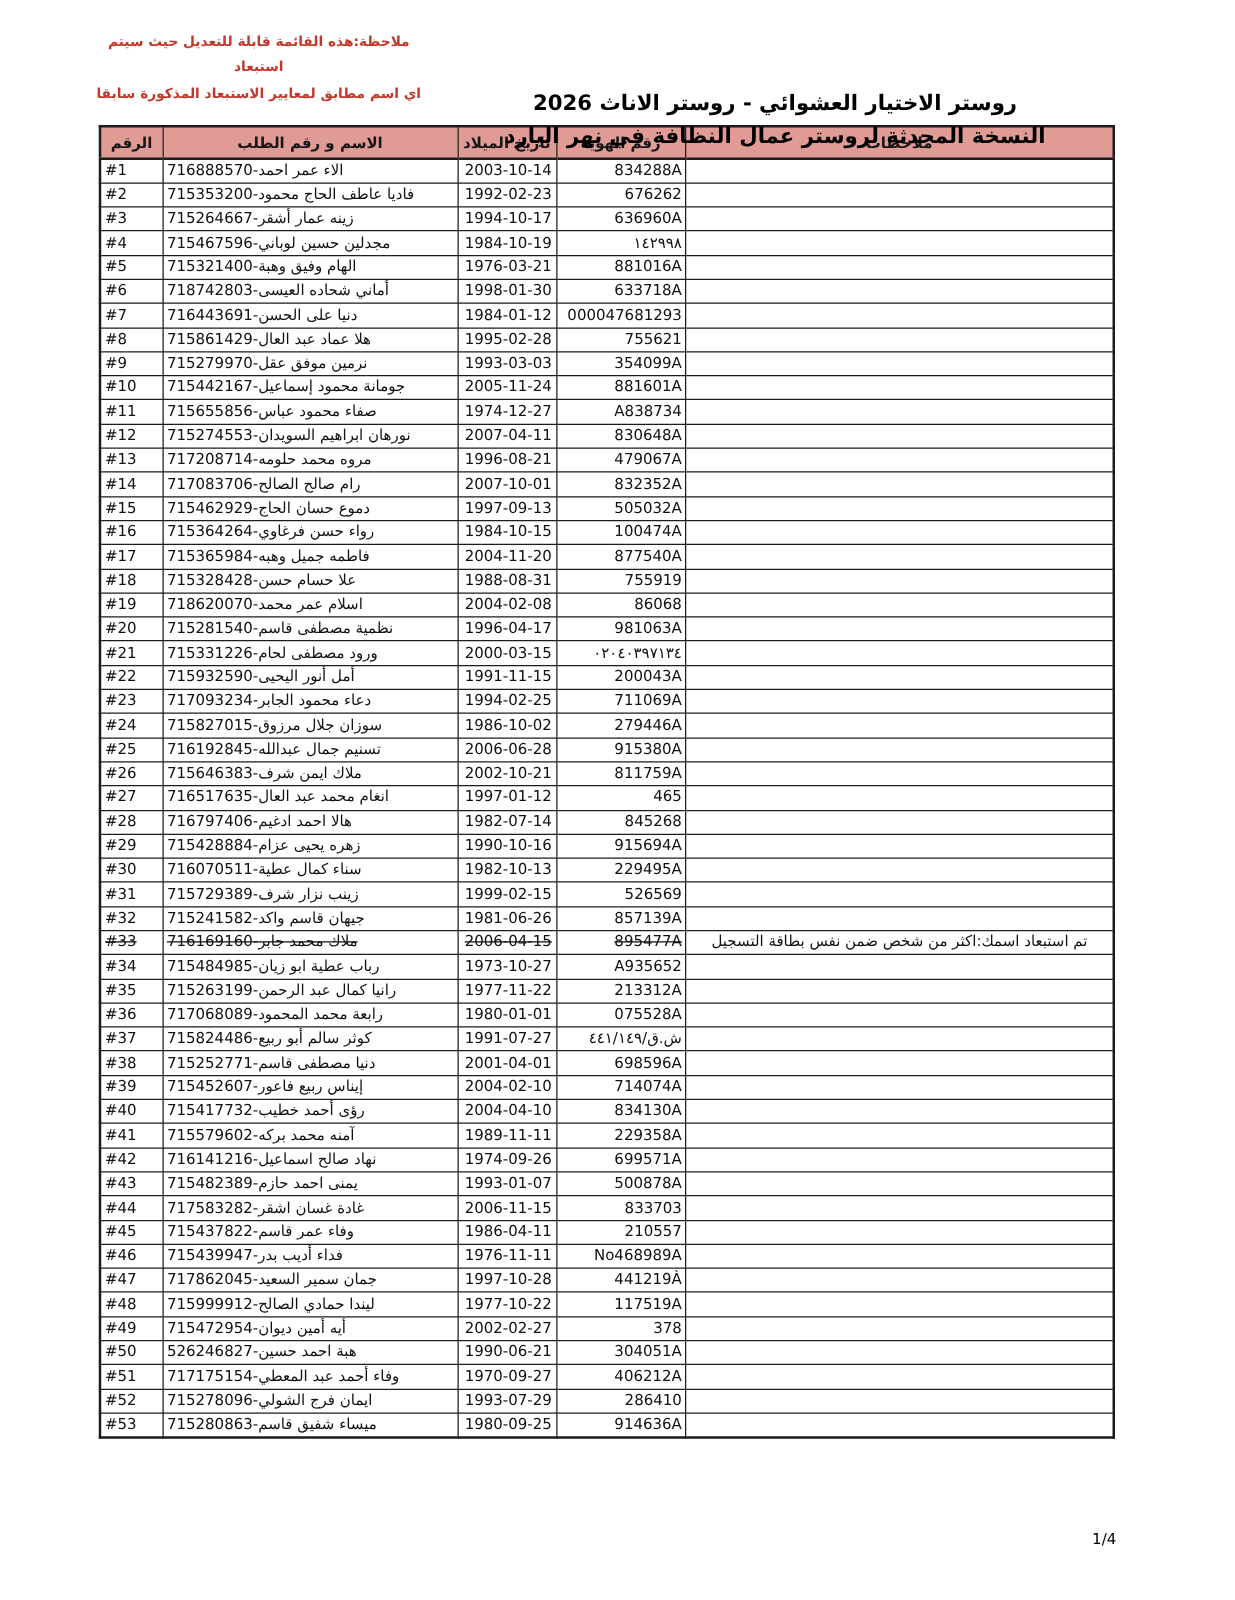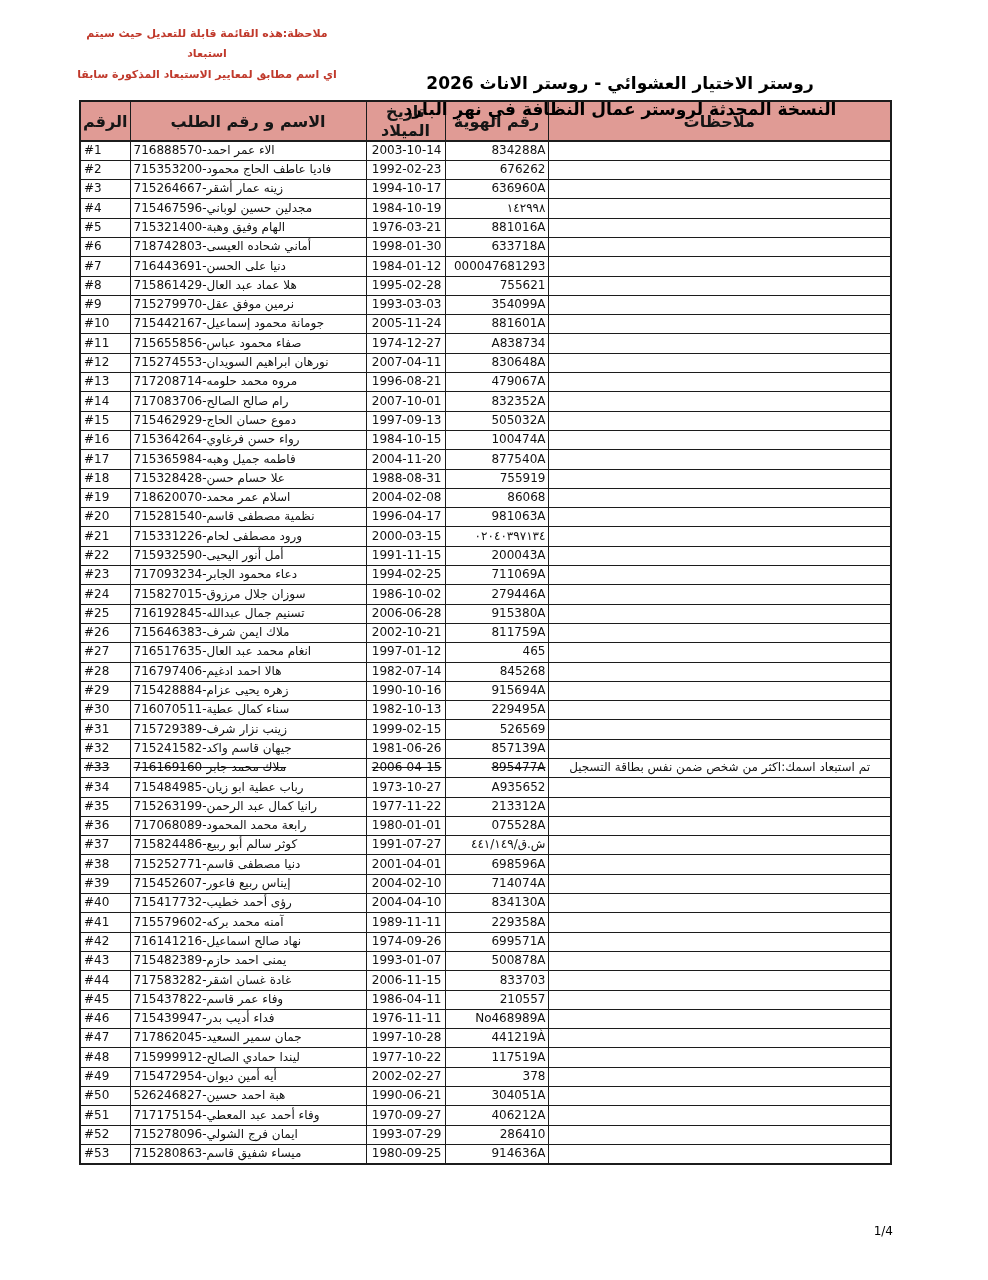--- a/index.html
+++ b/index.html
@@ -30,21 +30,21 @@
   }
   
   table{
     margin-left:79px;width:811px;
     border-collapse:collapse;table-layout:fixed;
   }
   table, th, td{border:1px solid var(--border);}
   table{border-width:2px;}
   th{
     background:var(--header-bg);
-    height:26px;font-size:16px;font-weight:bold;
+    height:26px;font-size:12px;font-weight:bold;
     text-align:center;direction:rtl;color:#161616;
     border-bottom-width:2px;
   }
   td{
     height:19.3px;font-size:12px;line-height:1.15;
     padding:0 2px;white-space:nowrap;overflow:hidden;
     color:#111;
   }
   td.cell-num{text-align:left;direction:ltr;padding-left:3px;}
   td.cell-name{text-align:left;direction:rtl;padding-left:3px;}

